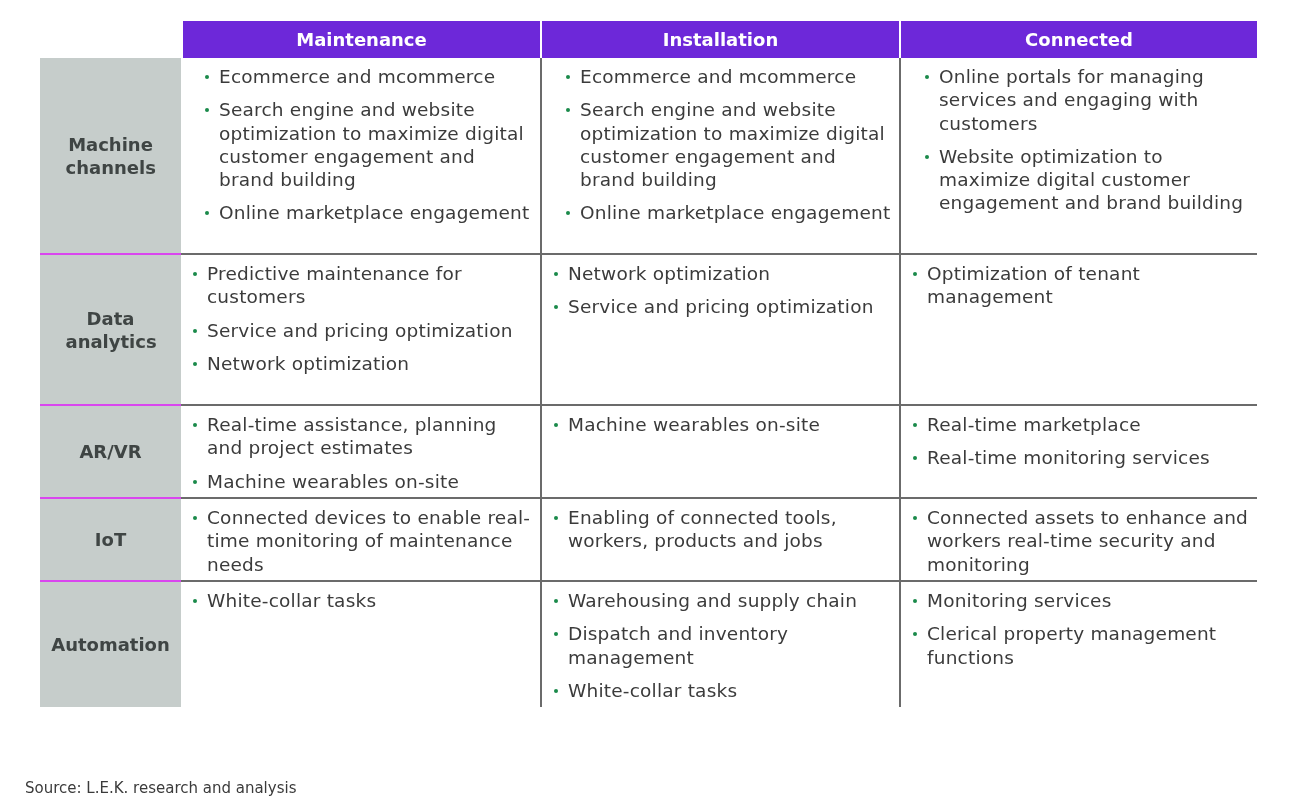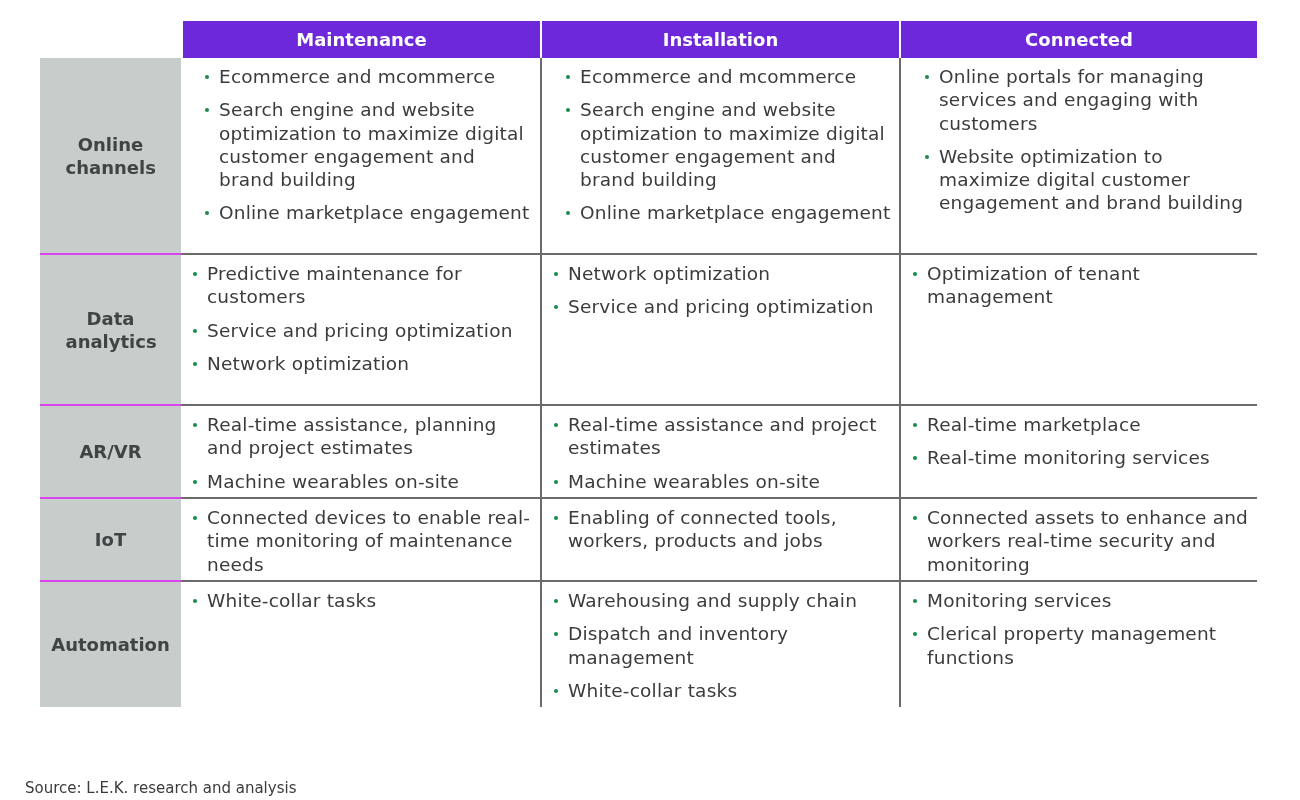--- a/index.html
+++ b/index.html
@@ -26,21 +26,21 @@
 <div class="tbl">
   <div class="hdr">
     <div class="corner"></div>
     <div class="col c1">Maintenance</div>
     <div class="col c2">Installation</div>
     <div class="col c3">Connected</div>
   </div>
 
   <div class="row first" style="height:195px">
     <div class="rh">
-        <span style="width:90px">Online channels</span>
+        <span style="width:90px">Machine channels</span>
       </div>
     <div class="cell c1">
         <ul>
       <li>Ecommerce and mcommerce</li>
       <li>Search engine and website optimization to maximize digital customer engagement and brand building</li>
       <li>Online marketplace engagement</li>
         </ul>
       </div>
     <div class="cell c2">
         <ul>
@@ -84,21 +84,20 @@
   <div class="row" style="height:93px">
     <div class="rh">AR/VR</div>
     <div class="cell c1">
         <ul>
       <li>Real-time assistance, planning and project estimates</li>
       <li>Machine wearables on-site</li>
         </ul>
       </div>
     <div class="cell c2">
         <ul>
-      <li>Real-time assistance and project estimates</li>
       <li>Machine wearables on-site</li>
         </ul>
       </div>
     <div class="cell c3">
         <ul>
       <li>Real-time marketplace</li>
       <li>Real-time monitoring services</li>
         </ul>
       </div>
   </div>

